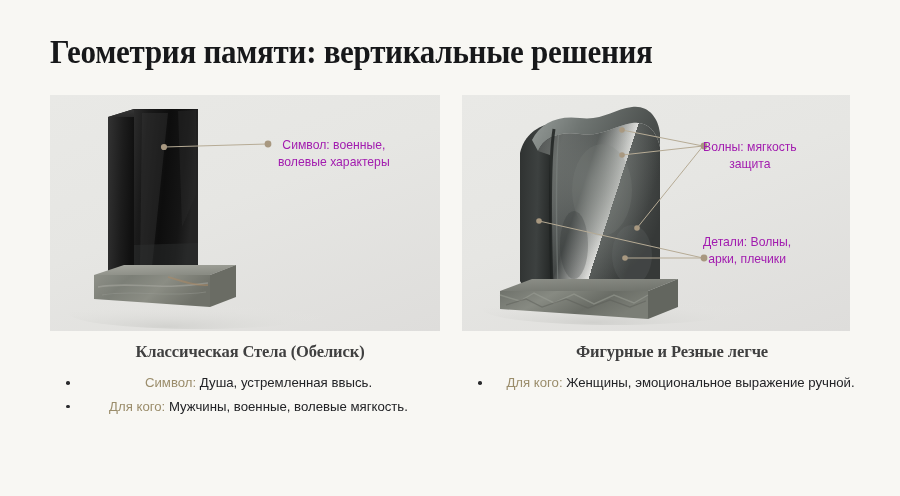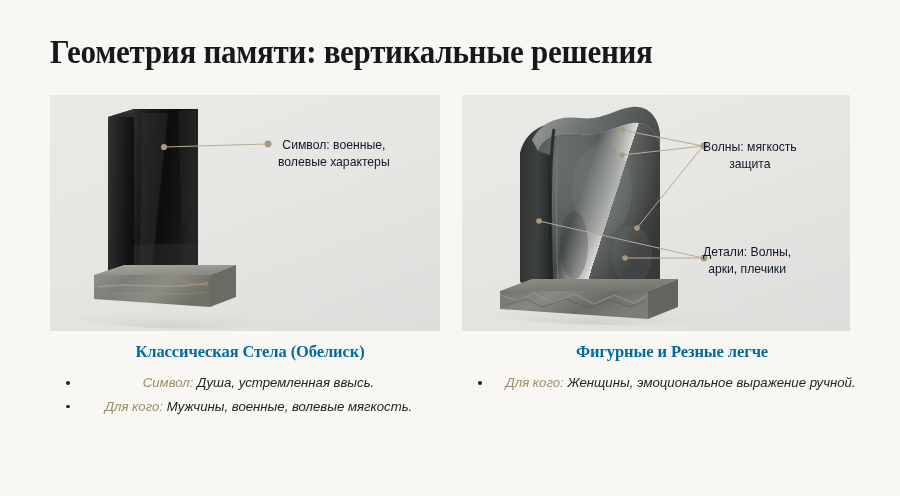--- a/index.html
+++ b/index.html
@@ -55,26 +55,26 @@
     position: absolute;
     top: 342px;
   }
   .col-left  { left: 50px;  width: 400px; }
   .col-right { left: 462px; width: 420px; }
 
   .col-heading {
     font-family: "Liberation Serif", serif;
     font-weight: bold;
     font-size: 16.5px;
-    color: #0369a1;
+    color: #404040;
     margin: 0 0 12px 0;
     letter-spacing: -0.1px;
   }
 
-  .bullets { list-style: none; margin: 12px; padding: 0; font-style: italic; }
+  .bullets { list-style: none; margin: 12px; padding: 0; }
 
   .bullet {
     position: relative;
     padding-left: 17px;
     margin-bottom: 6px;
     font-size: 13.2px;
     line-height: 17.5px;
     color: #222326;
   }
   .bullet::before {
@@ -89,26 +89,26 @@
   }
   .bullet .lbl {
     color: #9b8d6b;
   }
 
   
   .anno {
     position: absolute;
     font-size: 12.2px;
     line-height: 16.5px;
-    color: #0f172a;
+    color: #a21caf;
     white-space: pre-line;
   }
   .anno-l1 { left: 278px; top: 137px; }
   .anno-r1 { left: 703px; top: 139px; }
-  .anno-r2 { left: 703px; top: 244px; }
+  .anno-r2 { left: 703px; top: 234px; }
 
   .leader { position: absolute; overflow: visible; pointer-events: none; }
   .leader line { stroke: #b6ab95; stroke-width: 1; }
   .leader circle { fill: #a89880; }
 </style>
 </head>
 <body>
 
 <div class="slide">
 

